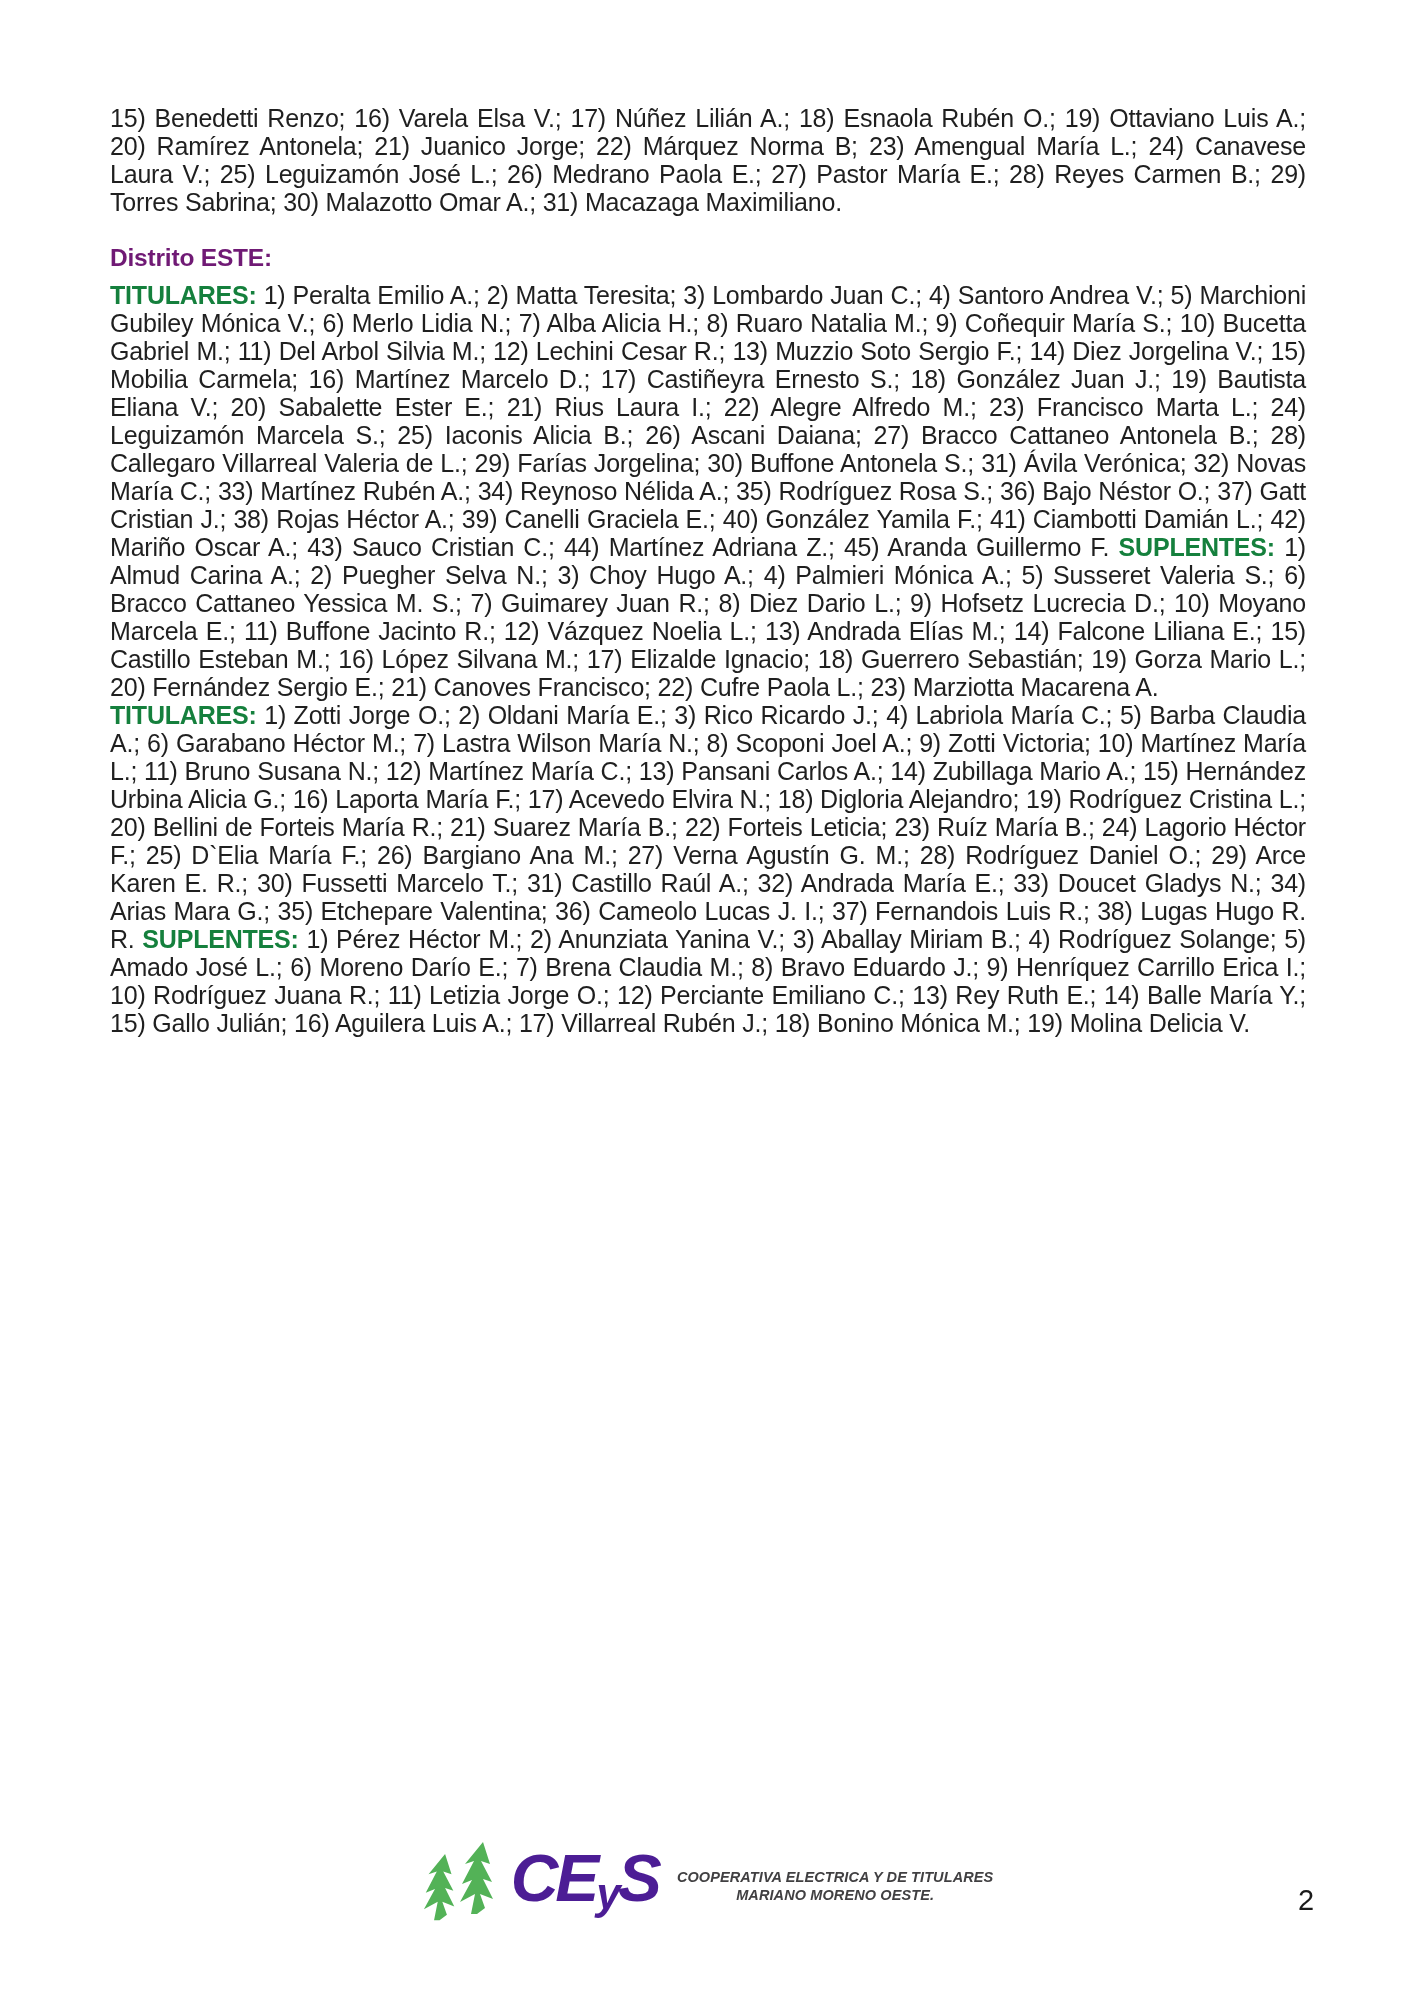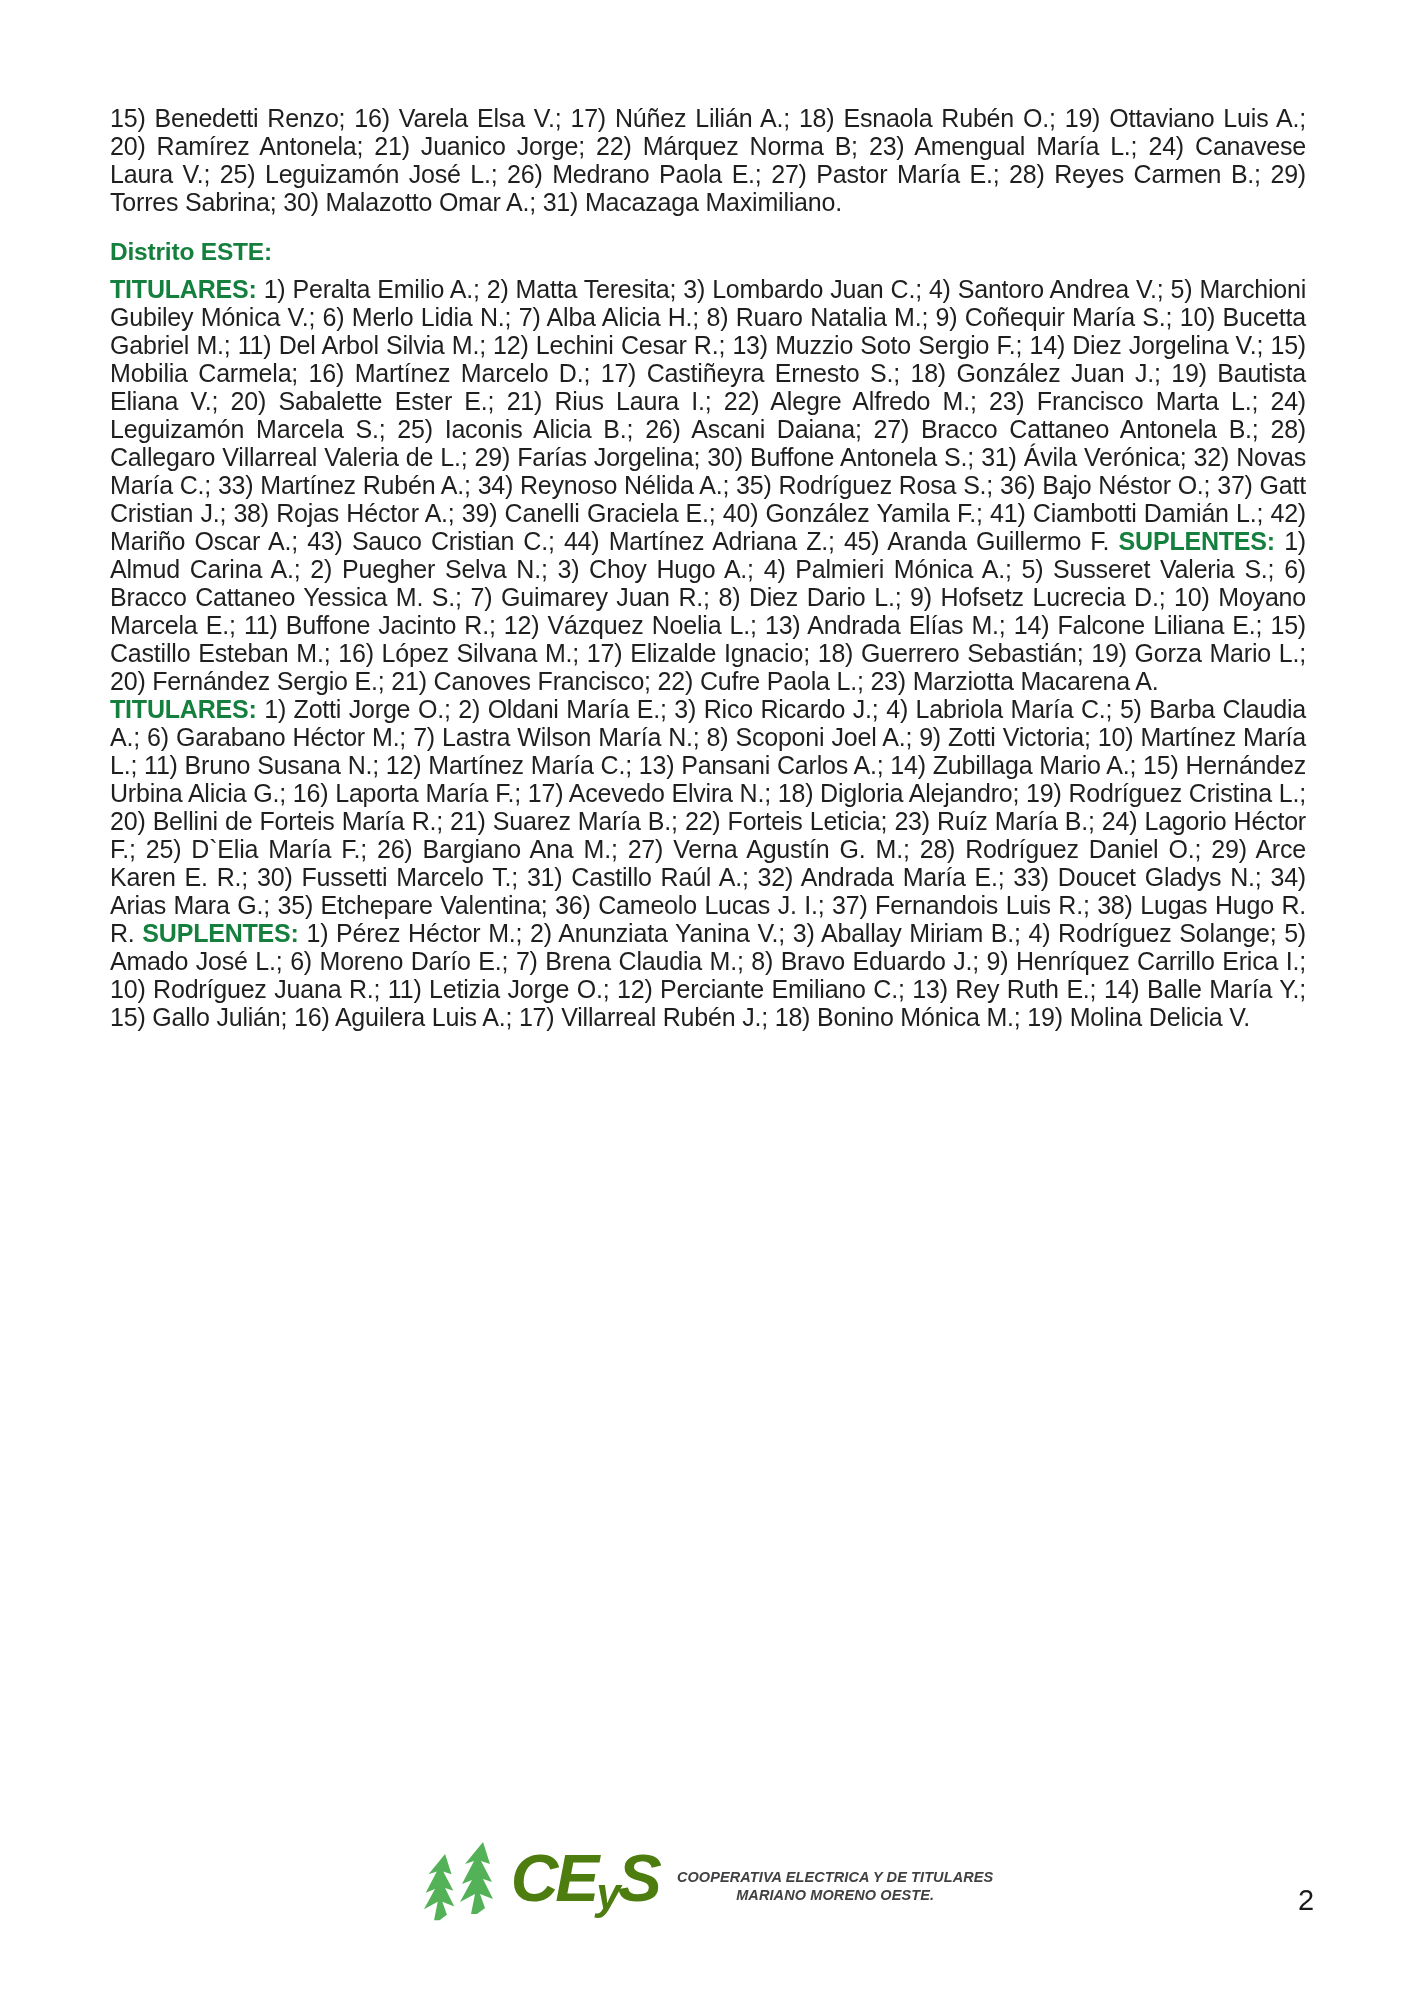--- a/index.html
+++ b/index.html
@@ -29,23 +29,23 @@
     letter-spacing: -0.2px;
     color: #1f1f1f;
   }
   .roster-label {
     font-weight: 800;
     color: #15803d;
   }
   h2.district-heading {
     font-size: 24.5px;
     font-weight: 800;
-    color: #15803d;
+    color: #701a75;
     letter-spacing: -0.2px;
-    margin: 22px 0 9px 0;
+    margin: 28px 0 9px 0;
   }
   .section-oeste h2.district-heading {
     margin-top: 82px;
   }
   
   .footer {
     position: absolute;
     top: 1842px;
     left: 0;
     right: 0;
@@ -55,21 +55,21 @@
   }
   .logo-trees {
     width: 76px;
     height: 84px;
     margin-right: 14px;
     flex: 0 0 auto;
   }
   .logo-acronym {
     font-style: italic;
     font-weight: 800;
-    color: #4d7c0f;
+    color: #4c1d95;
     font-size: 66px;
     line-height: 72px;
     letter-spacing: -3px;
     margin-right: 18px;
     white-space: nowrap;
   }
   .logo-acronym .small-y {
     font-size: 44px;
     vertical-align: -8px;
   }

